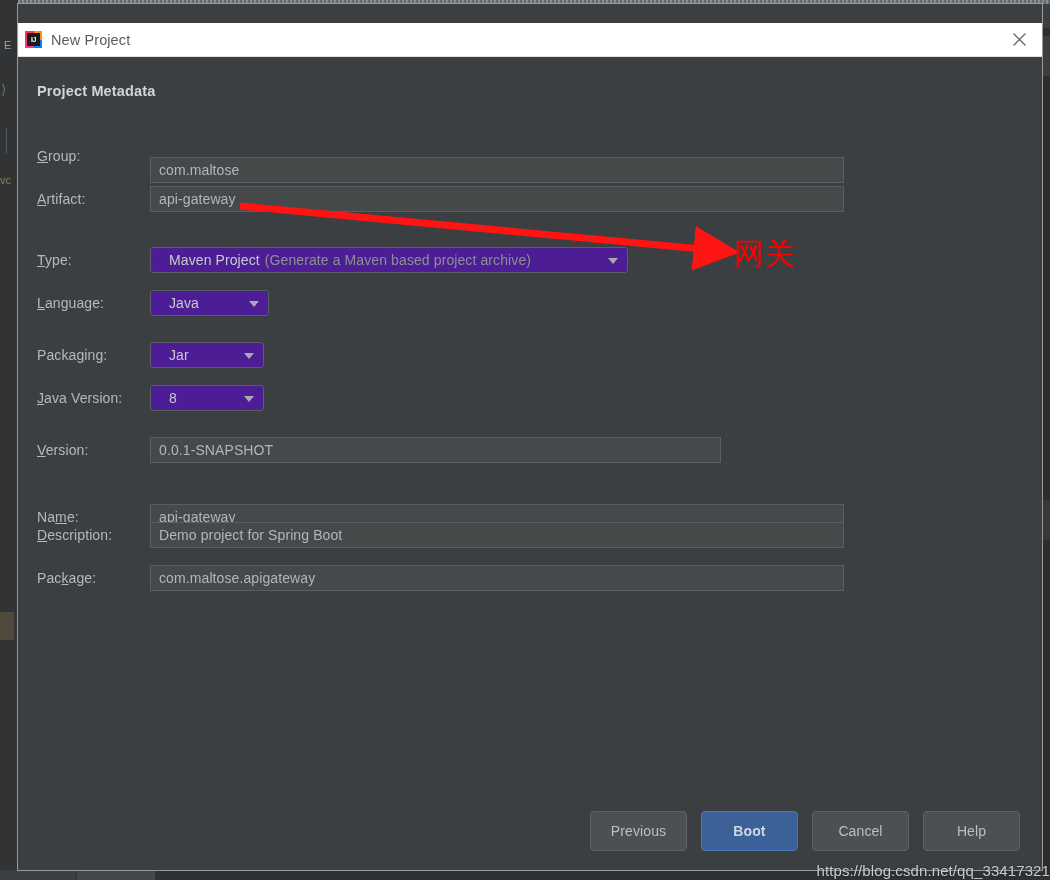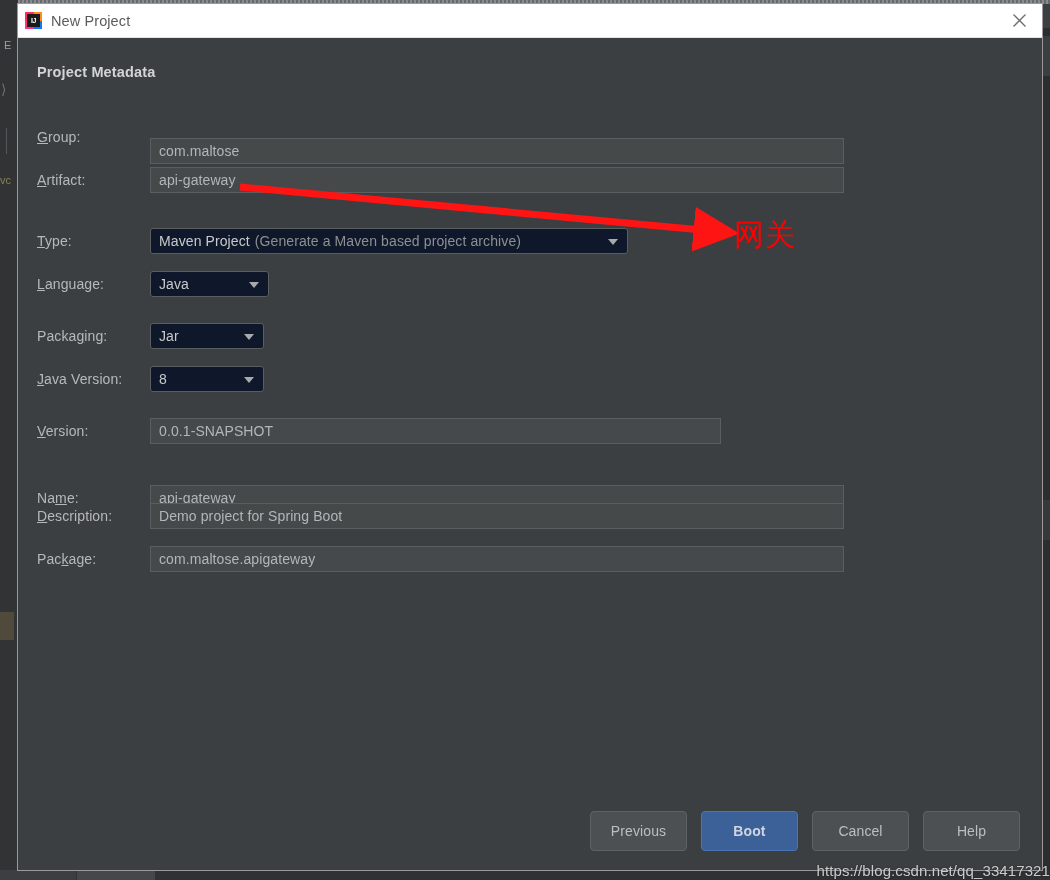--- a/index.html
+++ b/index.html
@@ -114,20 +114,21 @@
   
   #title-bar {
     height: 33px;
     min-height: 33px;
     background: #ffffff;
     display: flex;
     align-items: center;
     padding: 0 0 0 7px;
     position: relative;
     border-bottom: 1px solid #e2e2e2;
+    margin-top: 19px;
   }
   .logo {
     width: 17px;
     height: 17px;
     position: relative;
     flex: 0 0 auto;
     margin-right: 9px;
   }
   .logo .q1, .logo .q2, .logo .q3, .logo .q4 {
     position: absolute; width: 50%; height: 50%;
@@ -220,28 +221,28 @@
     display: flex;
     align-items: center;
     letter-spacing: .1px;
     outline: none;
   }
   .text-input::placeholder { color: #7b7f81; }
 
   .combo {
     height: 26px;
     box-sizing: border-box;
-    background: #0f172a;
+    background: #4c1d95;
     border: 1px solid #5a5e60;
     border-radius: 3px;
     color: #b3b6b8;
     font-size: 14px;
     display: flex;
     align-items: center;
-    padding: 0 8px;
+    padding: 0 18px;
     position: relative;
     letter-spacing: .1px;
     white-space: nowrap;
     overflow: hidden;
   }
   .combo .combo-main { color: #c8cbcc; }
   .combo .combo-sub { color: #8d9092; margin-left: 5px; }
   .combo .arrow {
     position: absolute;
     right: 9px;

